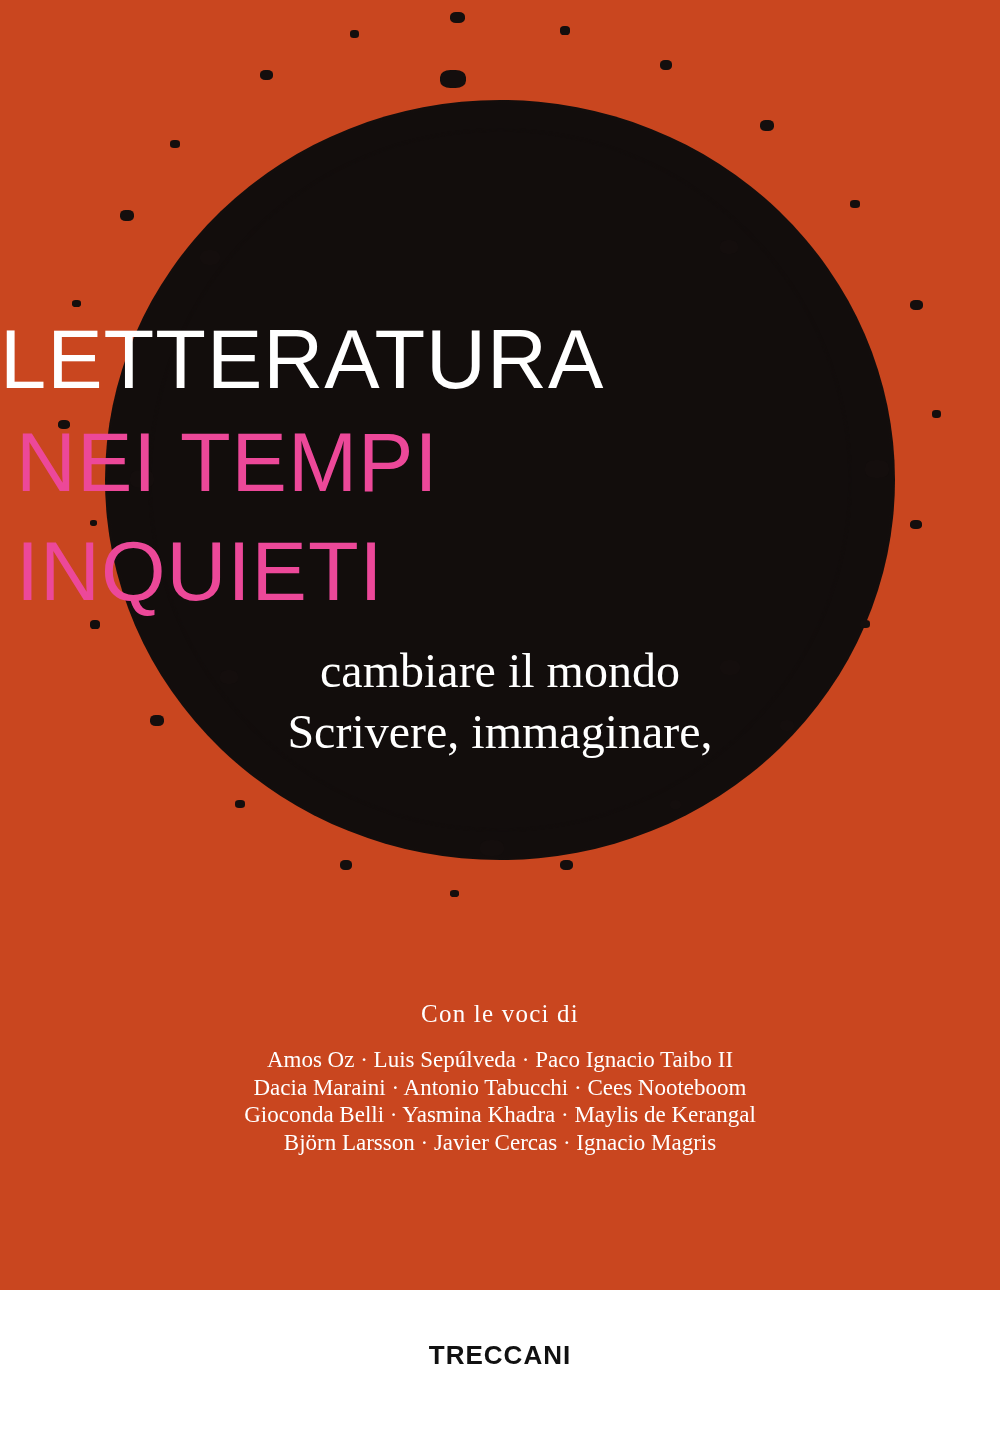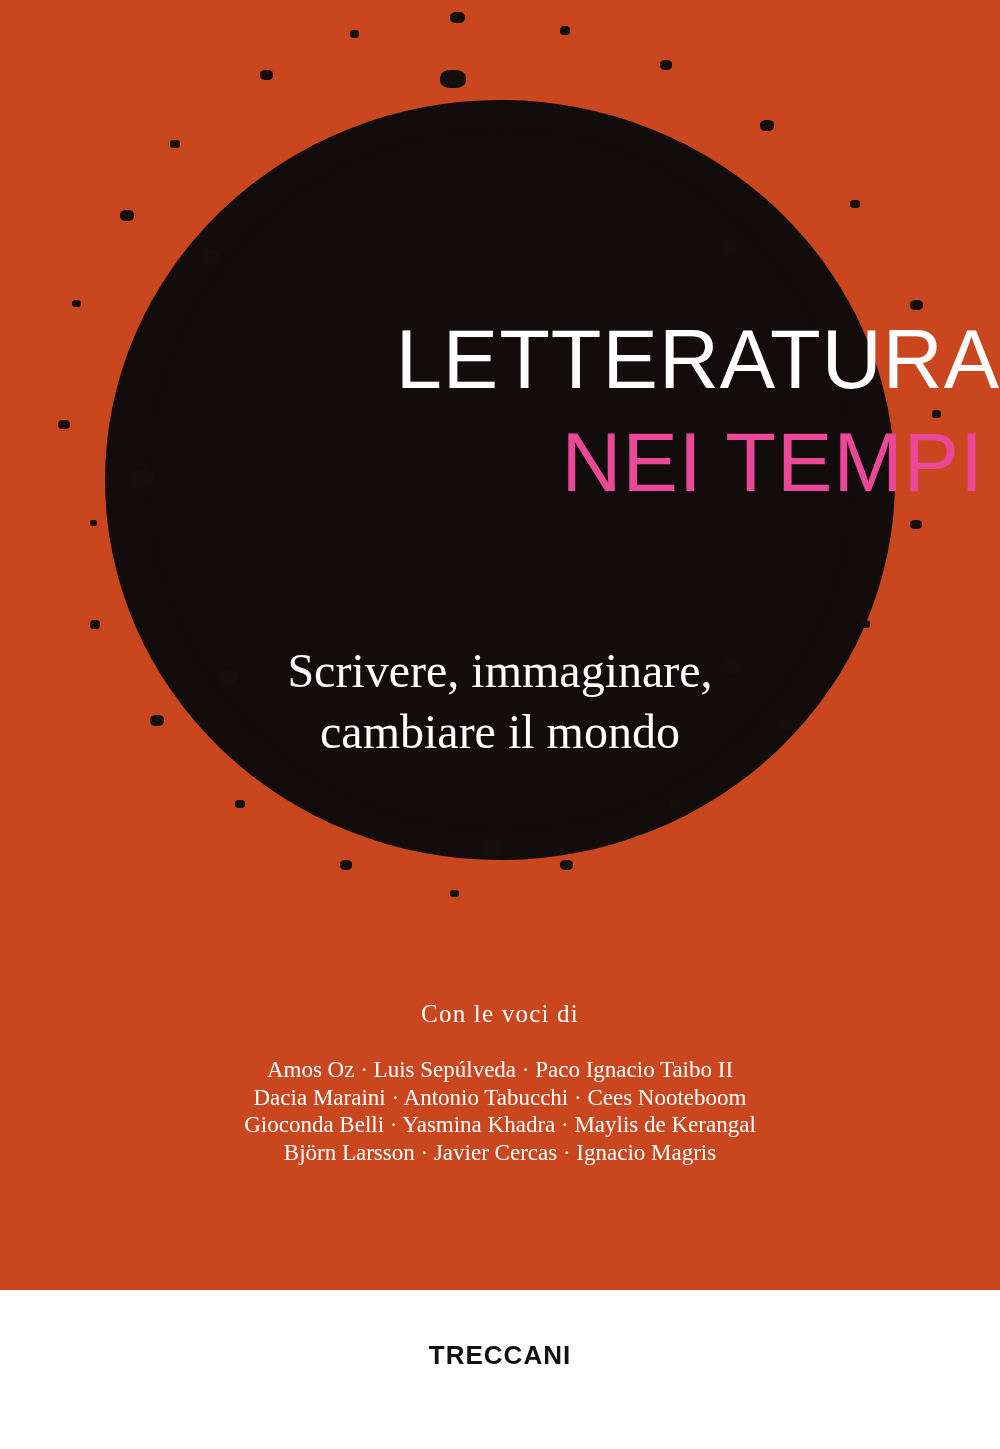--- a/index.html
+++ b/index.html
@@ -67,21 +67,21 @@
     position: absolute;
     background: #140e0d;
     border-radius: 40%;
   }
   
   .title-block {
     position: absolute;
     left: 0;
     top: 318px;
     width: 1000px;
-    text-align: right;
+    text-align: left;
   }
   .title-line1 {
     font-family: "Liberation Sans", sans-serif;
     font-size: 83px;
     letter-spacing: 1px;
     color: #ffffff;
     line-height: 1.0;
     font-weight: 400;
     margin: 0;
   }
@@ -112,21 +112,21 @@
     left: 0;
     top: 1000px;
     width: 1000px;
     text-align: center;
     color: #ffffff;
   }
   .voices-intro {
     font-family: "Liberation Serif", serif;
     font-size: 25px;
     letter-spacing: 1.2px;
-    margin-bottom: 28px;
+    margin-bottom: 18px;
   }
   .voices-line {
     font-family: "Liberation Serif", serif;
     font-size: 23px;
     line-height: 1.2;
     white-space: nowrap;
   }
   
   .publisher {
     position: absolute;
@@ -182,25 +182,26 @@
     <div class="speck" style="left:200px;top:670px;width:18px;height:14px;"></div>
     <div class="speck" style="left:420px;top:70px;width:26px;height:18px;"></div>
     <div class="speck" style="left:460px;top:840px;width:24px;height:16px;"></div>
     <div class="speck" style="left:110px;top:470px;width:24px;height:18px;"></div>
     <div class="speck" style="left:845px;top:460px;width:24px;height:18px;"></div>
   </div>
 
   <div class="title-block">
     <div class="title-line1">LETTERATURA</div>
     <div class="title-line2">NEI TEMPI</div>
+    <div class="title-line3">INQUIETI</div>
   </div>
 
   <div class="subtitle">
+    <div>cambiare il mondo</div>
     <div>Scrivere, immaginare,</div>
-    <div>cambiare il mondo</div>
   </div>
 
   <div class="voices">
     <div class="voices-intro">Con le voci di</div>
     <div class="voices-line">Amos Oz · Luis Sepúlveda · Paco Ignacio Taibo II</div>
     <div class="voices-line">Dacia Maraini · Antonio Tabucchi · Cees Nooteboom</div>
     <div class="voices-line">Gioconda Belli · Yasmina Khadra · Maylis de Kerangal</div>
     <div class="voices-line">Björn Larsson · Javier Cercas · Ignacio Magris</div>
   </div>
 

